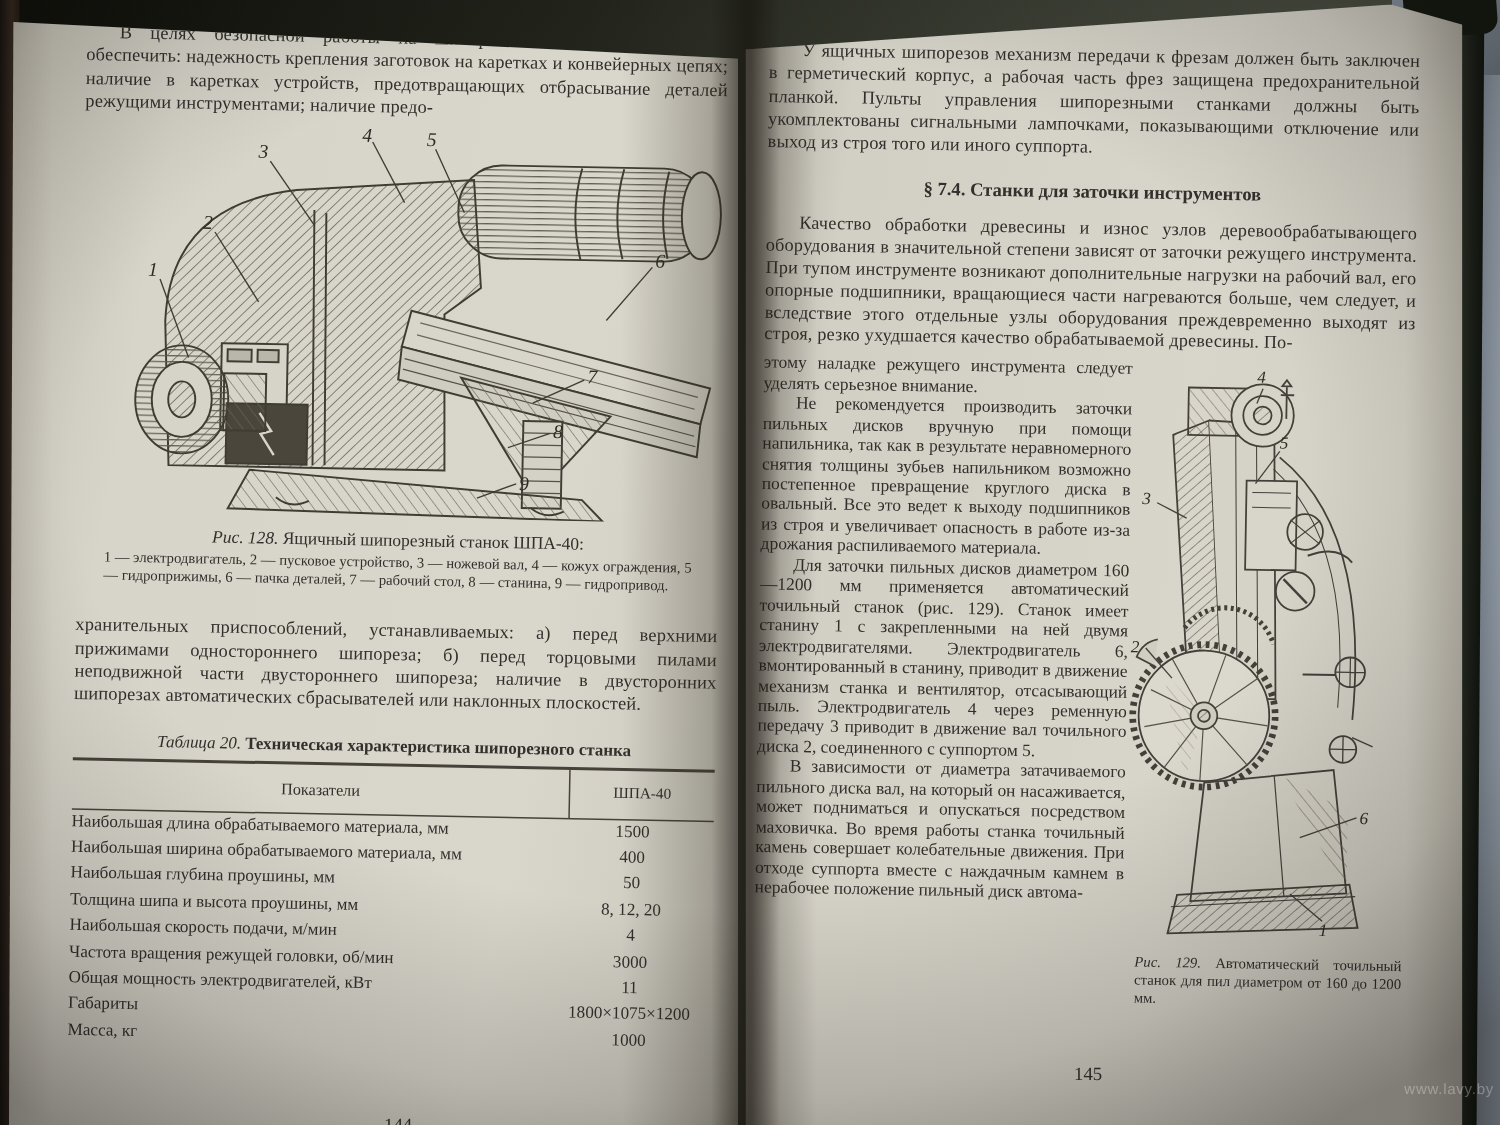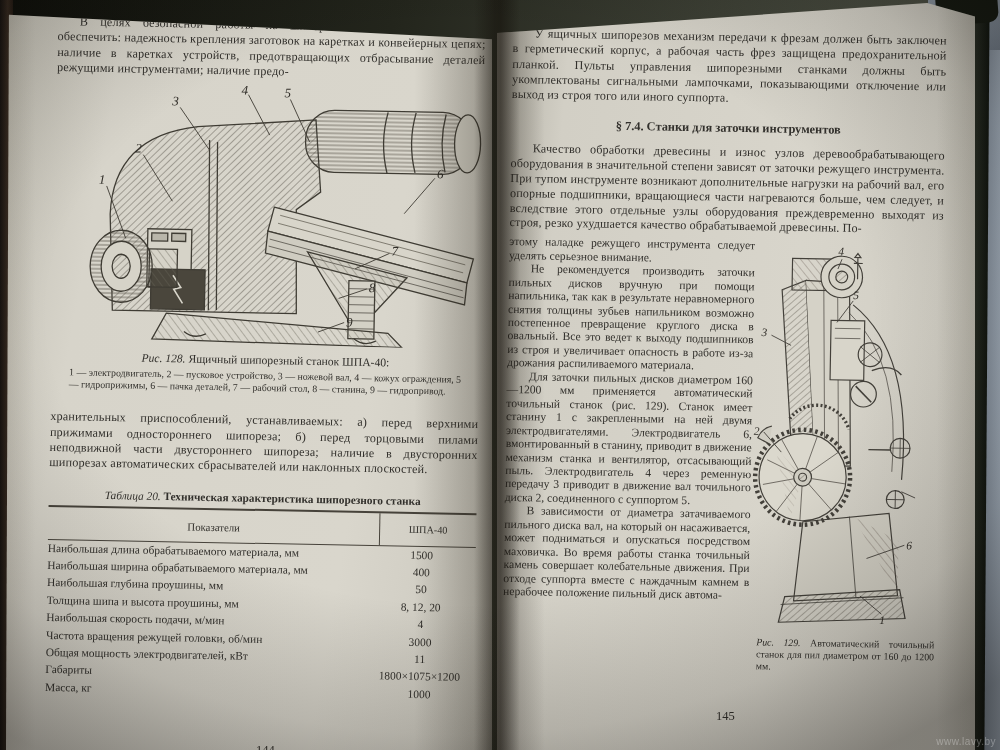--- a/index.html
+++ b/index.html
@@ -29,21 +29,21 @@
     background:linear-gradient(to right,rgba(60,50,35,0.12),rgba(0,0,0,0) 6%,rgba(0,0,0,0) 84%,rgba(40,35,25,0.35) 100%);}
   .page-right{left:497px;top:0;width:478px;height:750px;
     background:linear-gradient(95deg,#b0ada2 0%,#d2cfc5 14%,#d8d5cb 60%,#cfccc2 100%);
     clip-path:polygon(0 4.4%,90% 0.4%,100% 2.2%,100% 100%,0 100%);}
   .page-right::after{content:"";position:absolute;inset:0;pointer-events:none;
     background:linear-gradient(to right,rgba(30,25,18,0.38),rgba(0,0,0,0) 10%,rgba(0,0,0,0) 92%,rgba(60,55,40,0.18) 100%);}
   .gutter{position:absolute;left:474px;top:0;width:46px;height:100%;z-index:5;pointer-events:none;
     background:linear-gradient(to right,rgba(20,16,10,0),rgba(20,16,10,0.5) 45%,rgba(20,16,10,0.55) 58%,rgba(20,16,10,0) 100%);}
   .vignette{position:absolute;inset:0;z-index:9;pointer-events:none;
     background:radial-gradient(ellipse 75% 70% at 46% 42%,rgba(0,0,0,0) 55%,rgba(10,8,5,0.16) 80%,rgba(8,6,4,0.40) 100%);}
-  .watermark{position:absolute;right:4px;bottom:3px;z-index:10;color:rgba(255,255,255,0.30);
+  .watermark{position:absolute;right:4px;bottom:18px;z-index:10;color:rgba(255,255,255,0.30);
     font-family:"Liberation Sans",sans-serif;font-size:10px;letter-spacing:0.5px;}
   
   .content-left{position:absolute;left:52px;top:6px;width:428px;
     transform:rotate(1.1deg);transform-origin:0 0;}
   .content-right{position:absolute;left:16px;top:26px;width:434px;
     transform:rotate(1.0deg);transform-origin:0 0;}
   .para{font-size:12.2px;line-height:15.3px;text-align:justify;letter-spacing:0.15px;margin:0;}
   .indent{text-indent:22px;}
   .fig128{display:block;margin:4px auto 0;}
   .cap-title{margin-top:9px;text-align:center;font-size:11.6px;}

